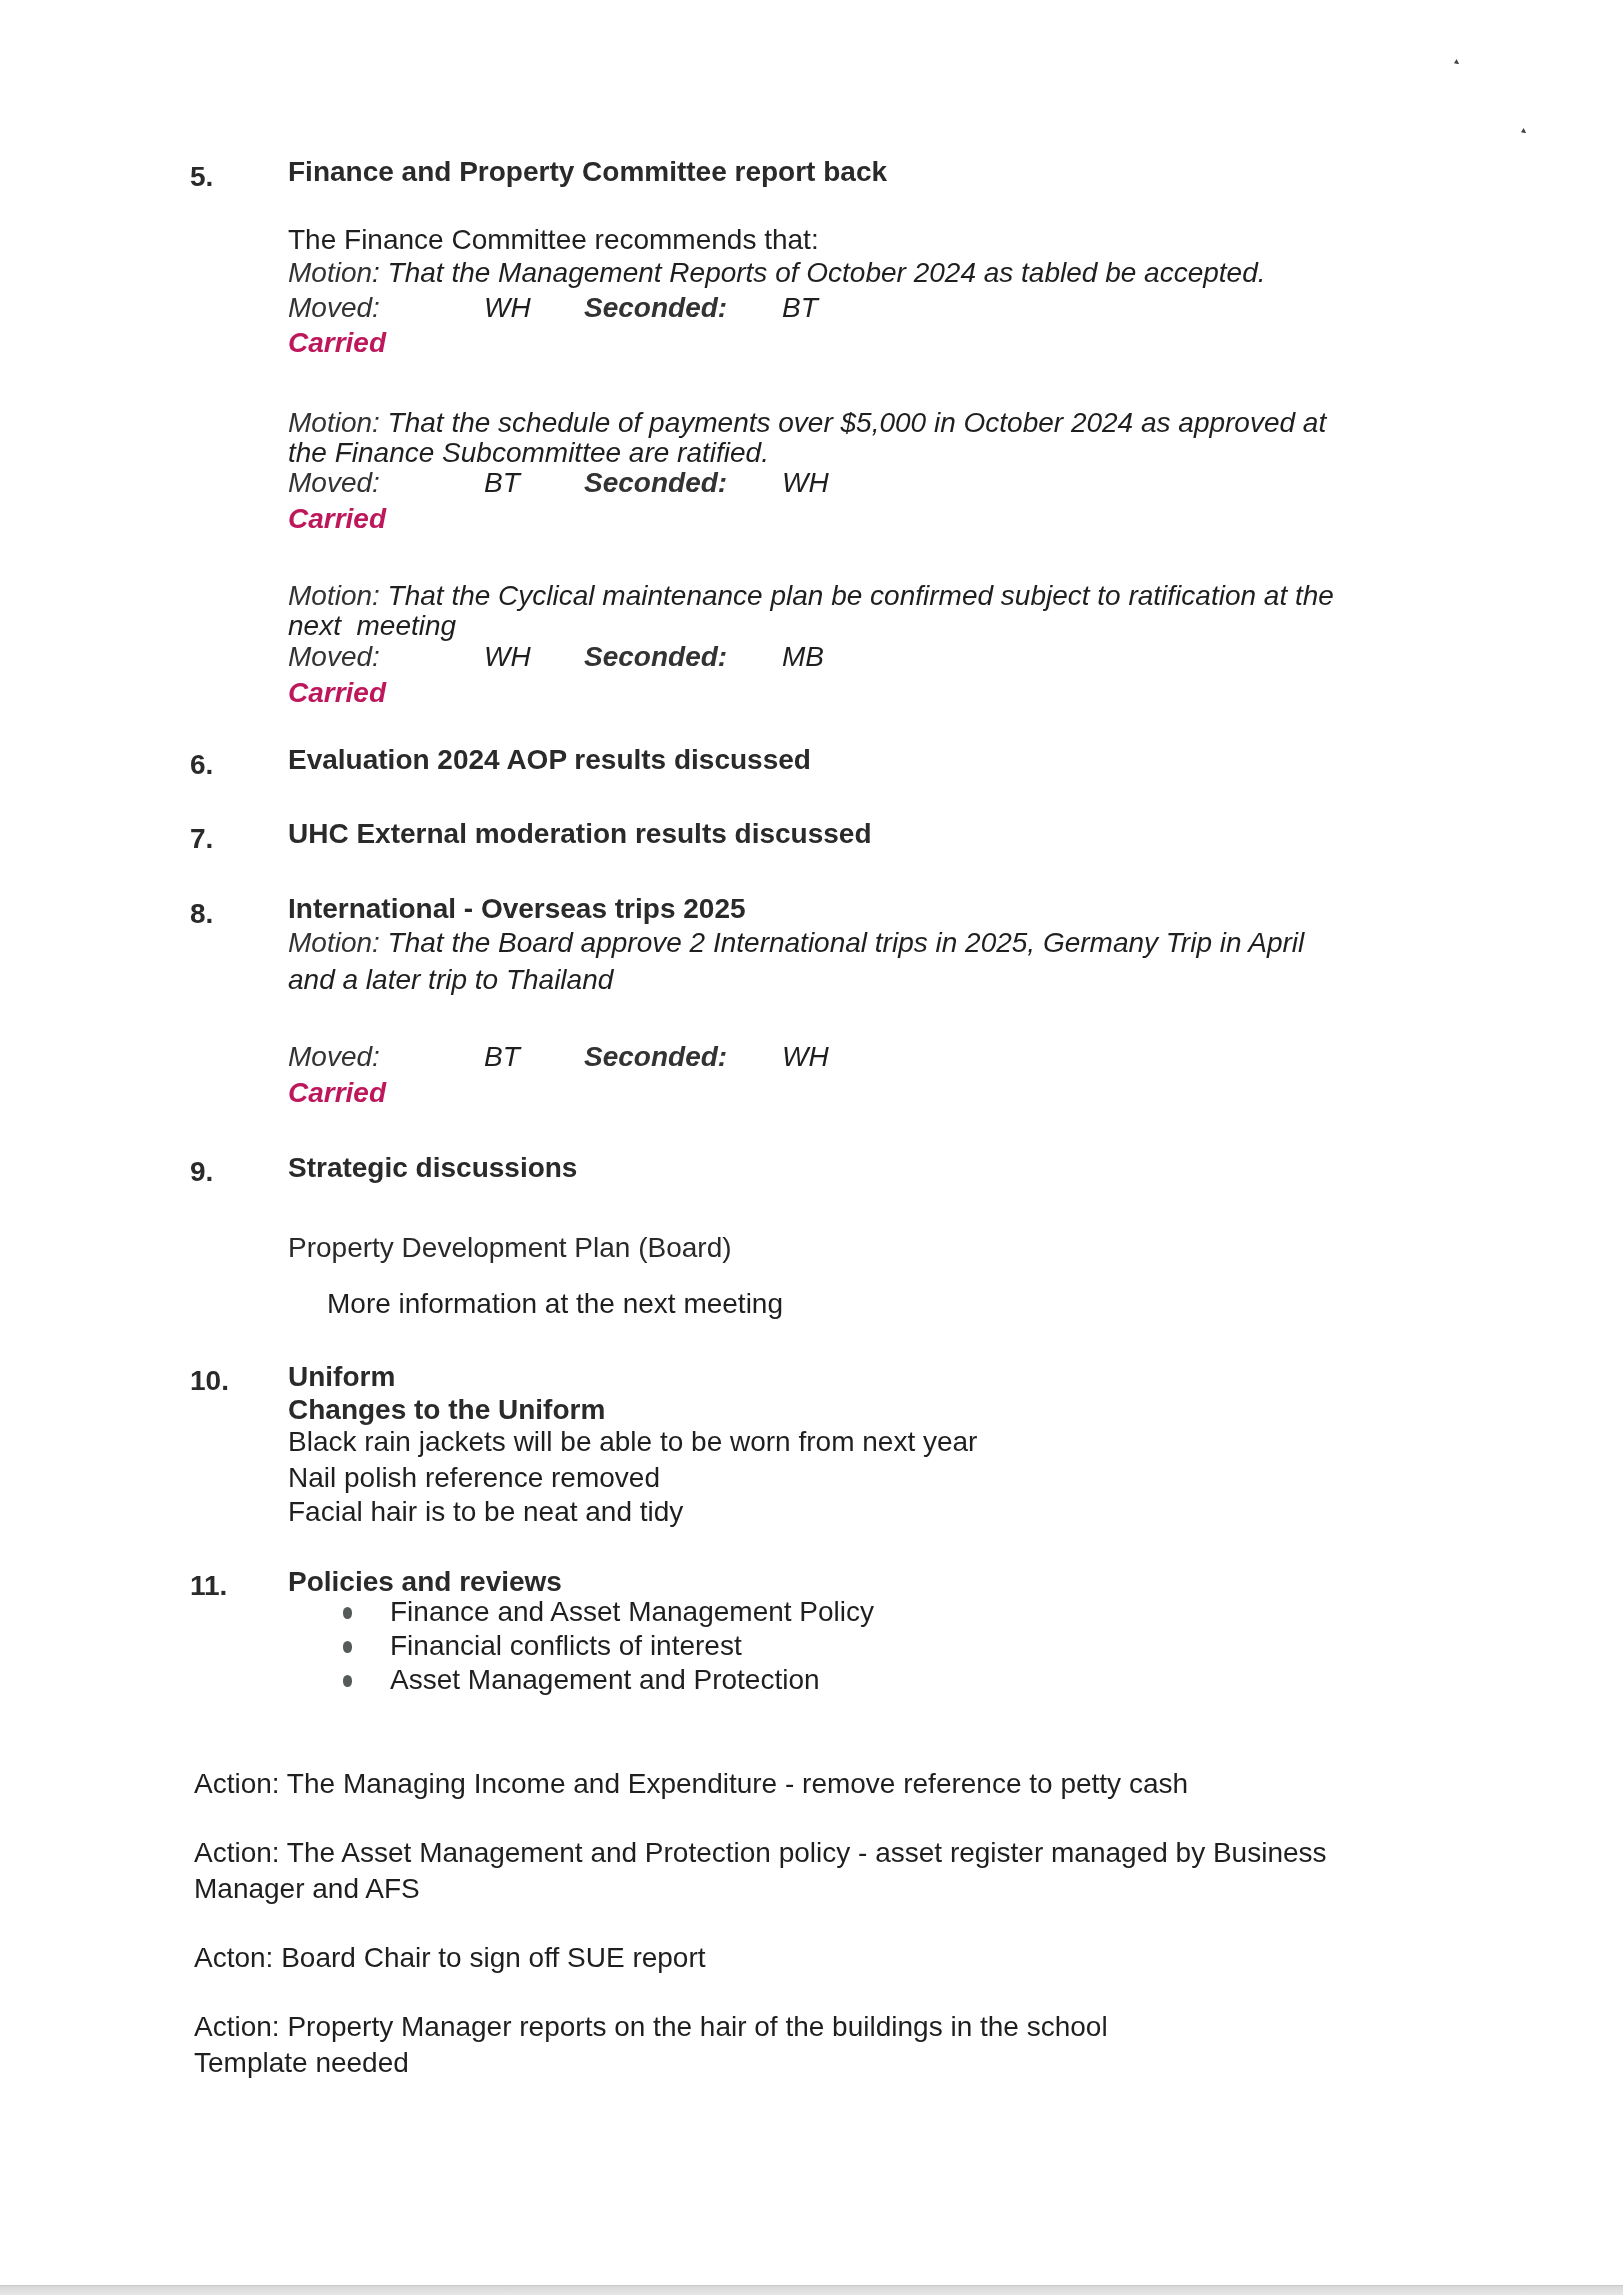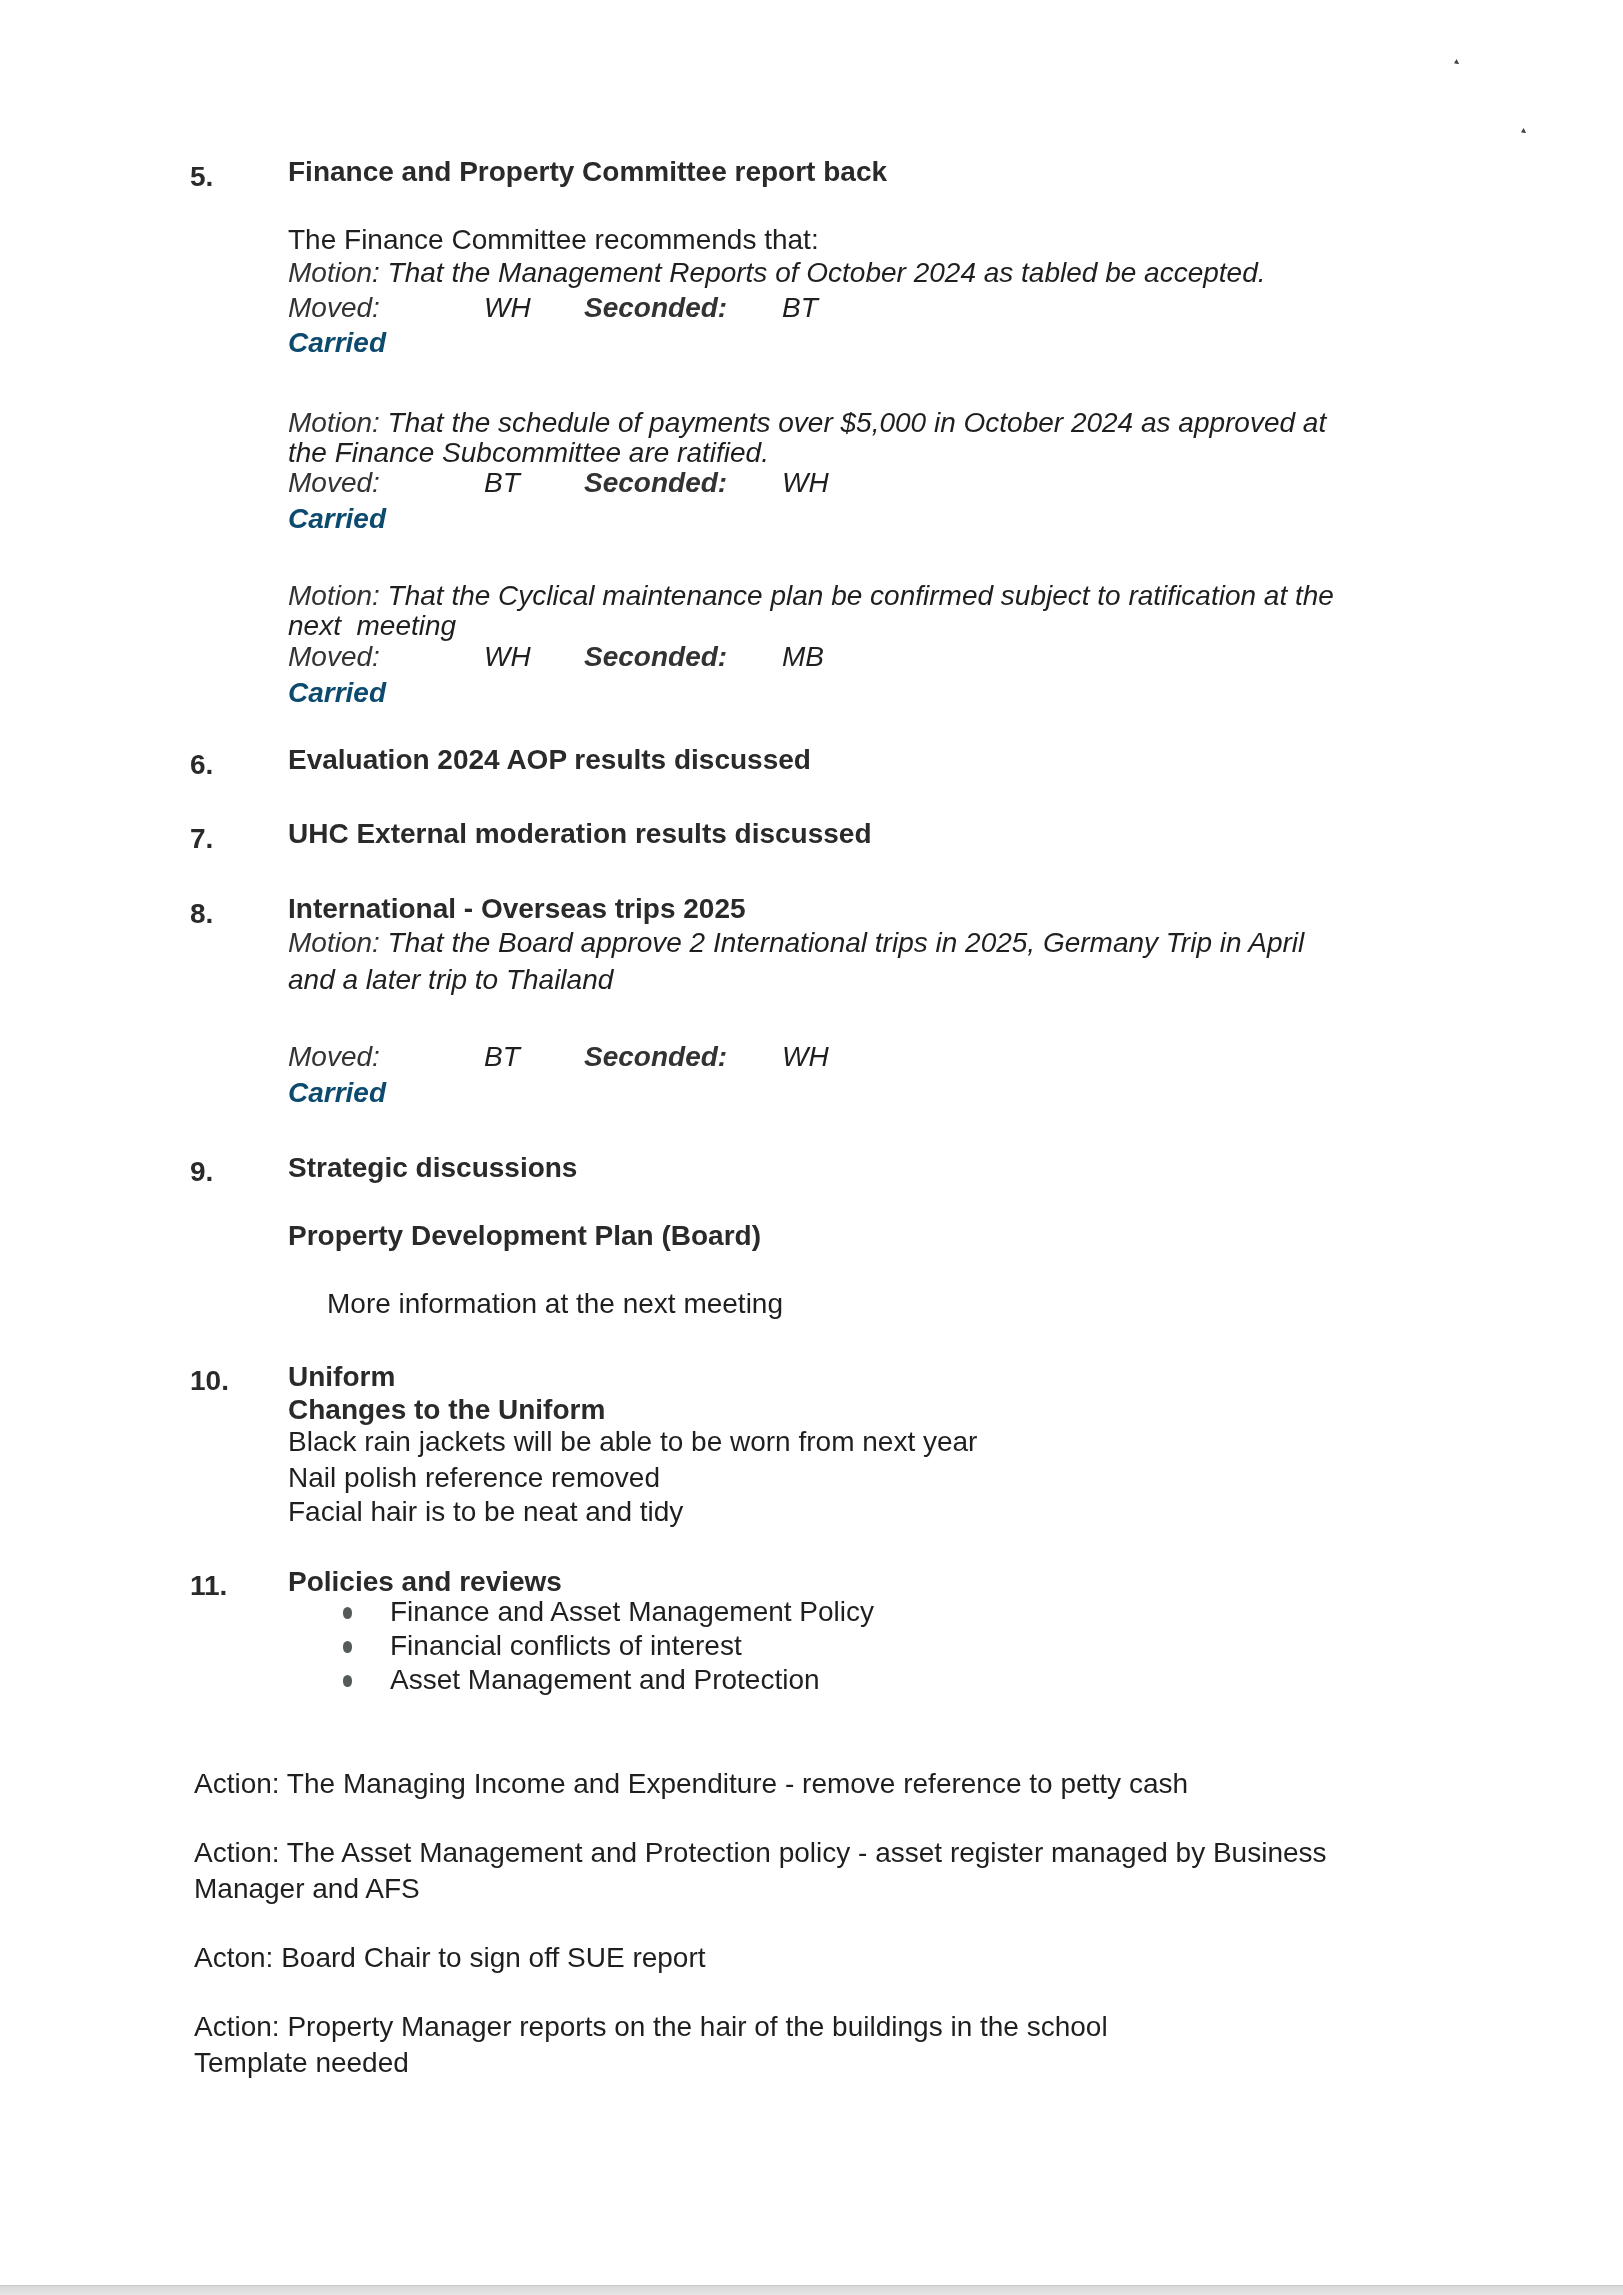--- a/index.html
+++ b/index.html
@@ -60,21 +60,21 @@
       left: 288px;
       white-space: nowrap;
     }
     .line.wide { left: 194px; }
     .it { font-style: italic; }
     .lbl { font-weight: normal; font-style: italic; color: #333; }
     .mv-val, .sc-lbl, .sc-val { position: absolute; }
     .mv-val { left: 196px; font-style: italic; }
     .sc-lbl { left: 296px; font-weight: bold; font-style: italic; color: #333; }
     .sc-val { left: 494px; font-style: italic; }
-    .carried { font-weight: bold; font-style: italic; color: #0c4a6e; }
+    .carried { font-weight: bold; font-style: italic; color: #be185d; }
     ul.bullets {
       position: absolute;
       left: 340px;
       margin: 0;
       padding: 0;
       list-style: none;
     }
     ul.bullets li {
       position: relative;
       padding-left: 50px;
@@ -164,21 +164,21 @@
       <span class="mv-val">BT</span>
       <span class="sc-lbl">Seconded:</span>
       <span class="sc-val">WH</span>
     </div>
     <div class="line carried" style="top:184px;">Carried</div>
   </div>
 
   <div class="block" style="top:1150px;">
     <span class="num" style="top:3.9px;">9.</span>
     <span class="head">Strategic discussions</span>
-    <div class="line" style="top:68px;font-weight:bold;color:#2a2a2a;">Property Development Plan (Board)</div>
+    <div class="line" style="top:80px;font-weight:normal;color:#2a2a2a;">Property Development Plan (Board)</div>
     <div class="line" style="top:136px;margin-left:39px;">More information at the next meeting</div>
   </div>
 
   <div class="block" style="top:1359px;">
     <span class="num" style="top:3.9px;">10.</span>
     <span class="head">Uniform</span>
     <div class="line" style="top:33px;font-weight:bold;color:#2a2a2a;">Changes to the Uniform</div>
     <div class="line" style="top:65px;">Black rain jackets will be able to be worn from next year</div>
     <div class="line" style="top:101px;">Nail polish reference removed</div>
     <div class="line" style="top:135px;">Facial hair is to be neat and tidy</div>

